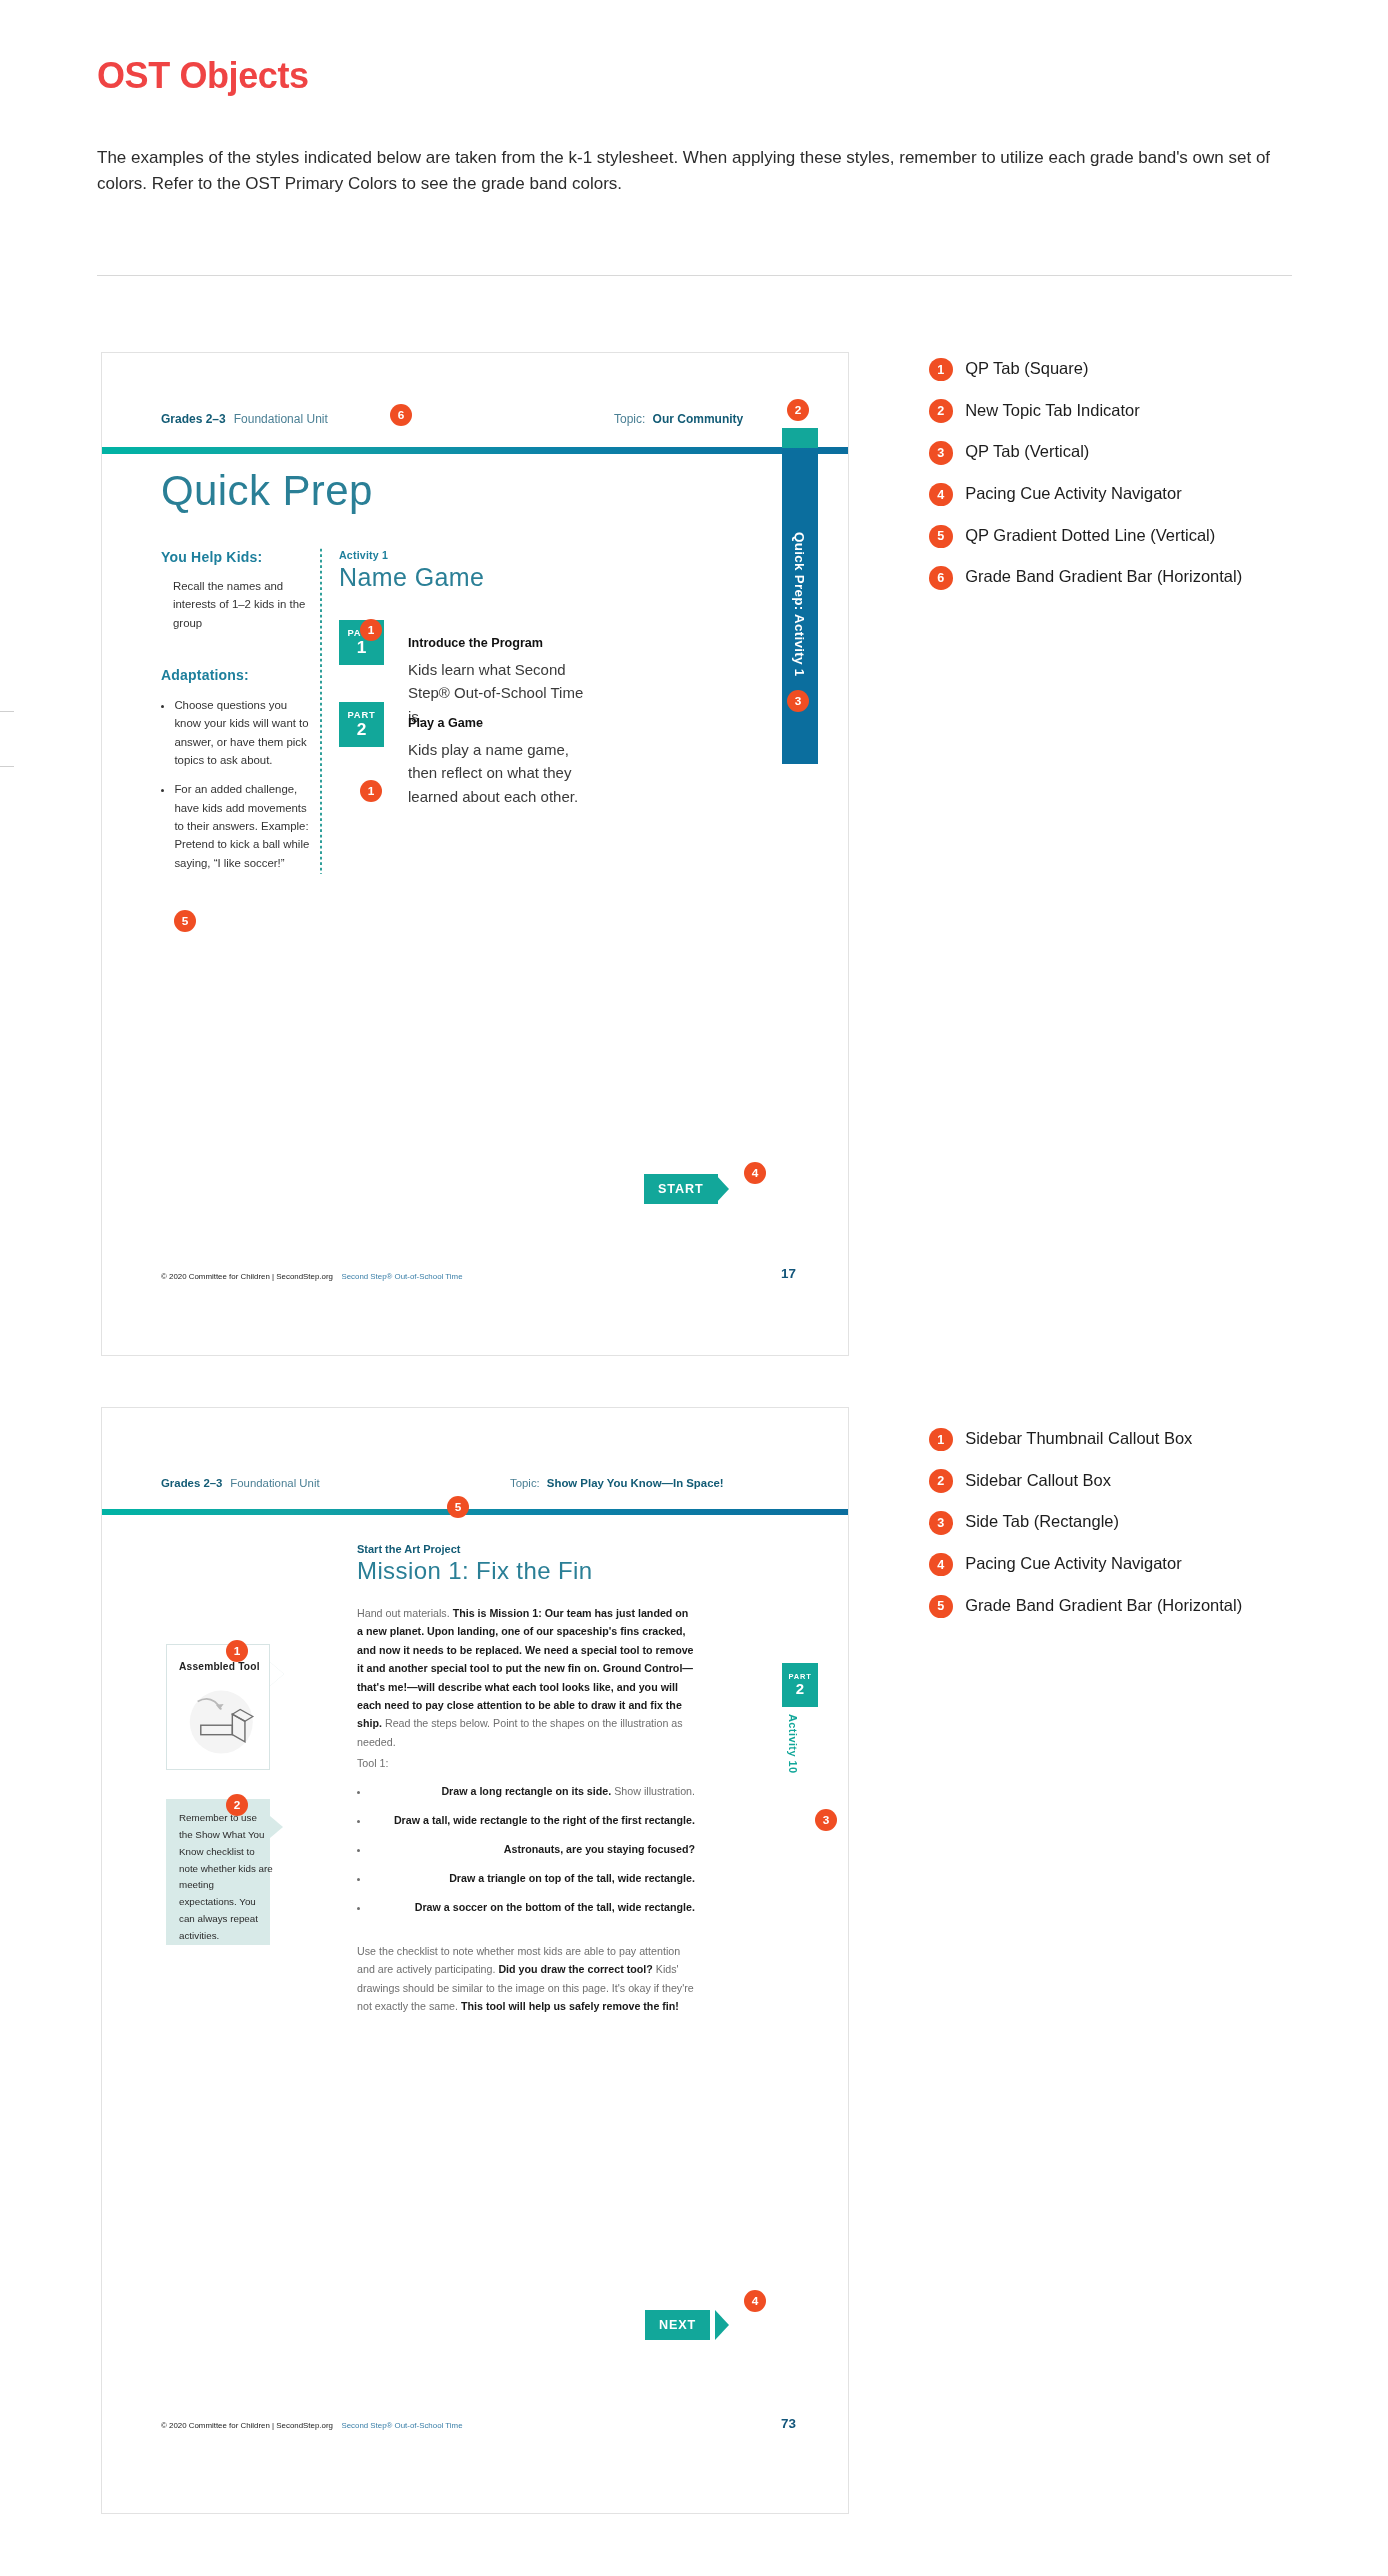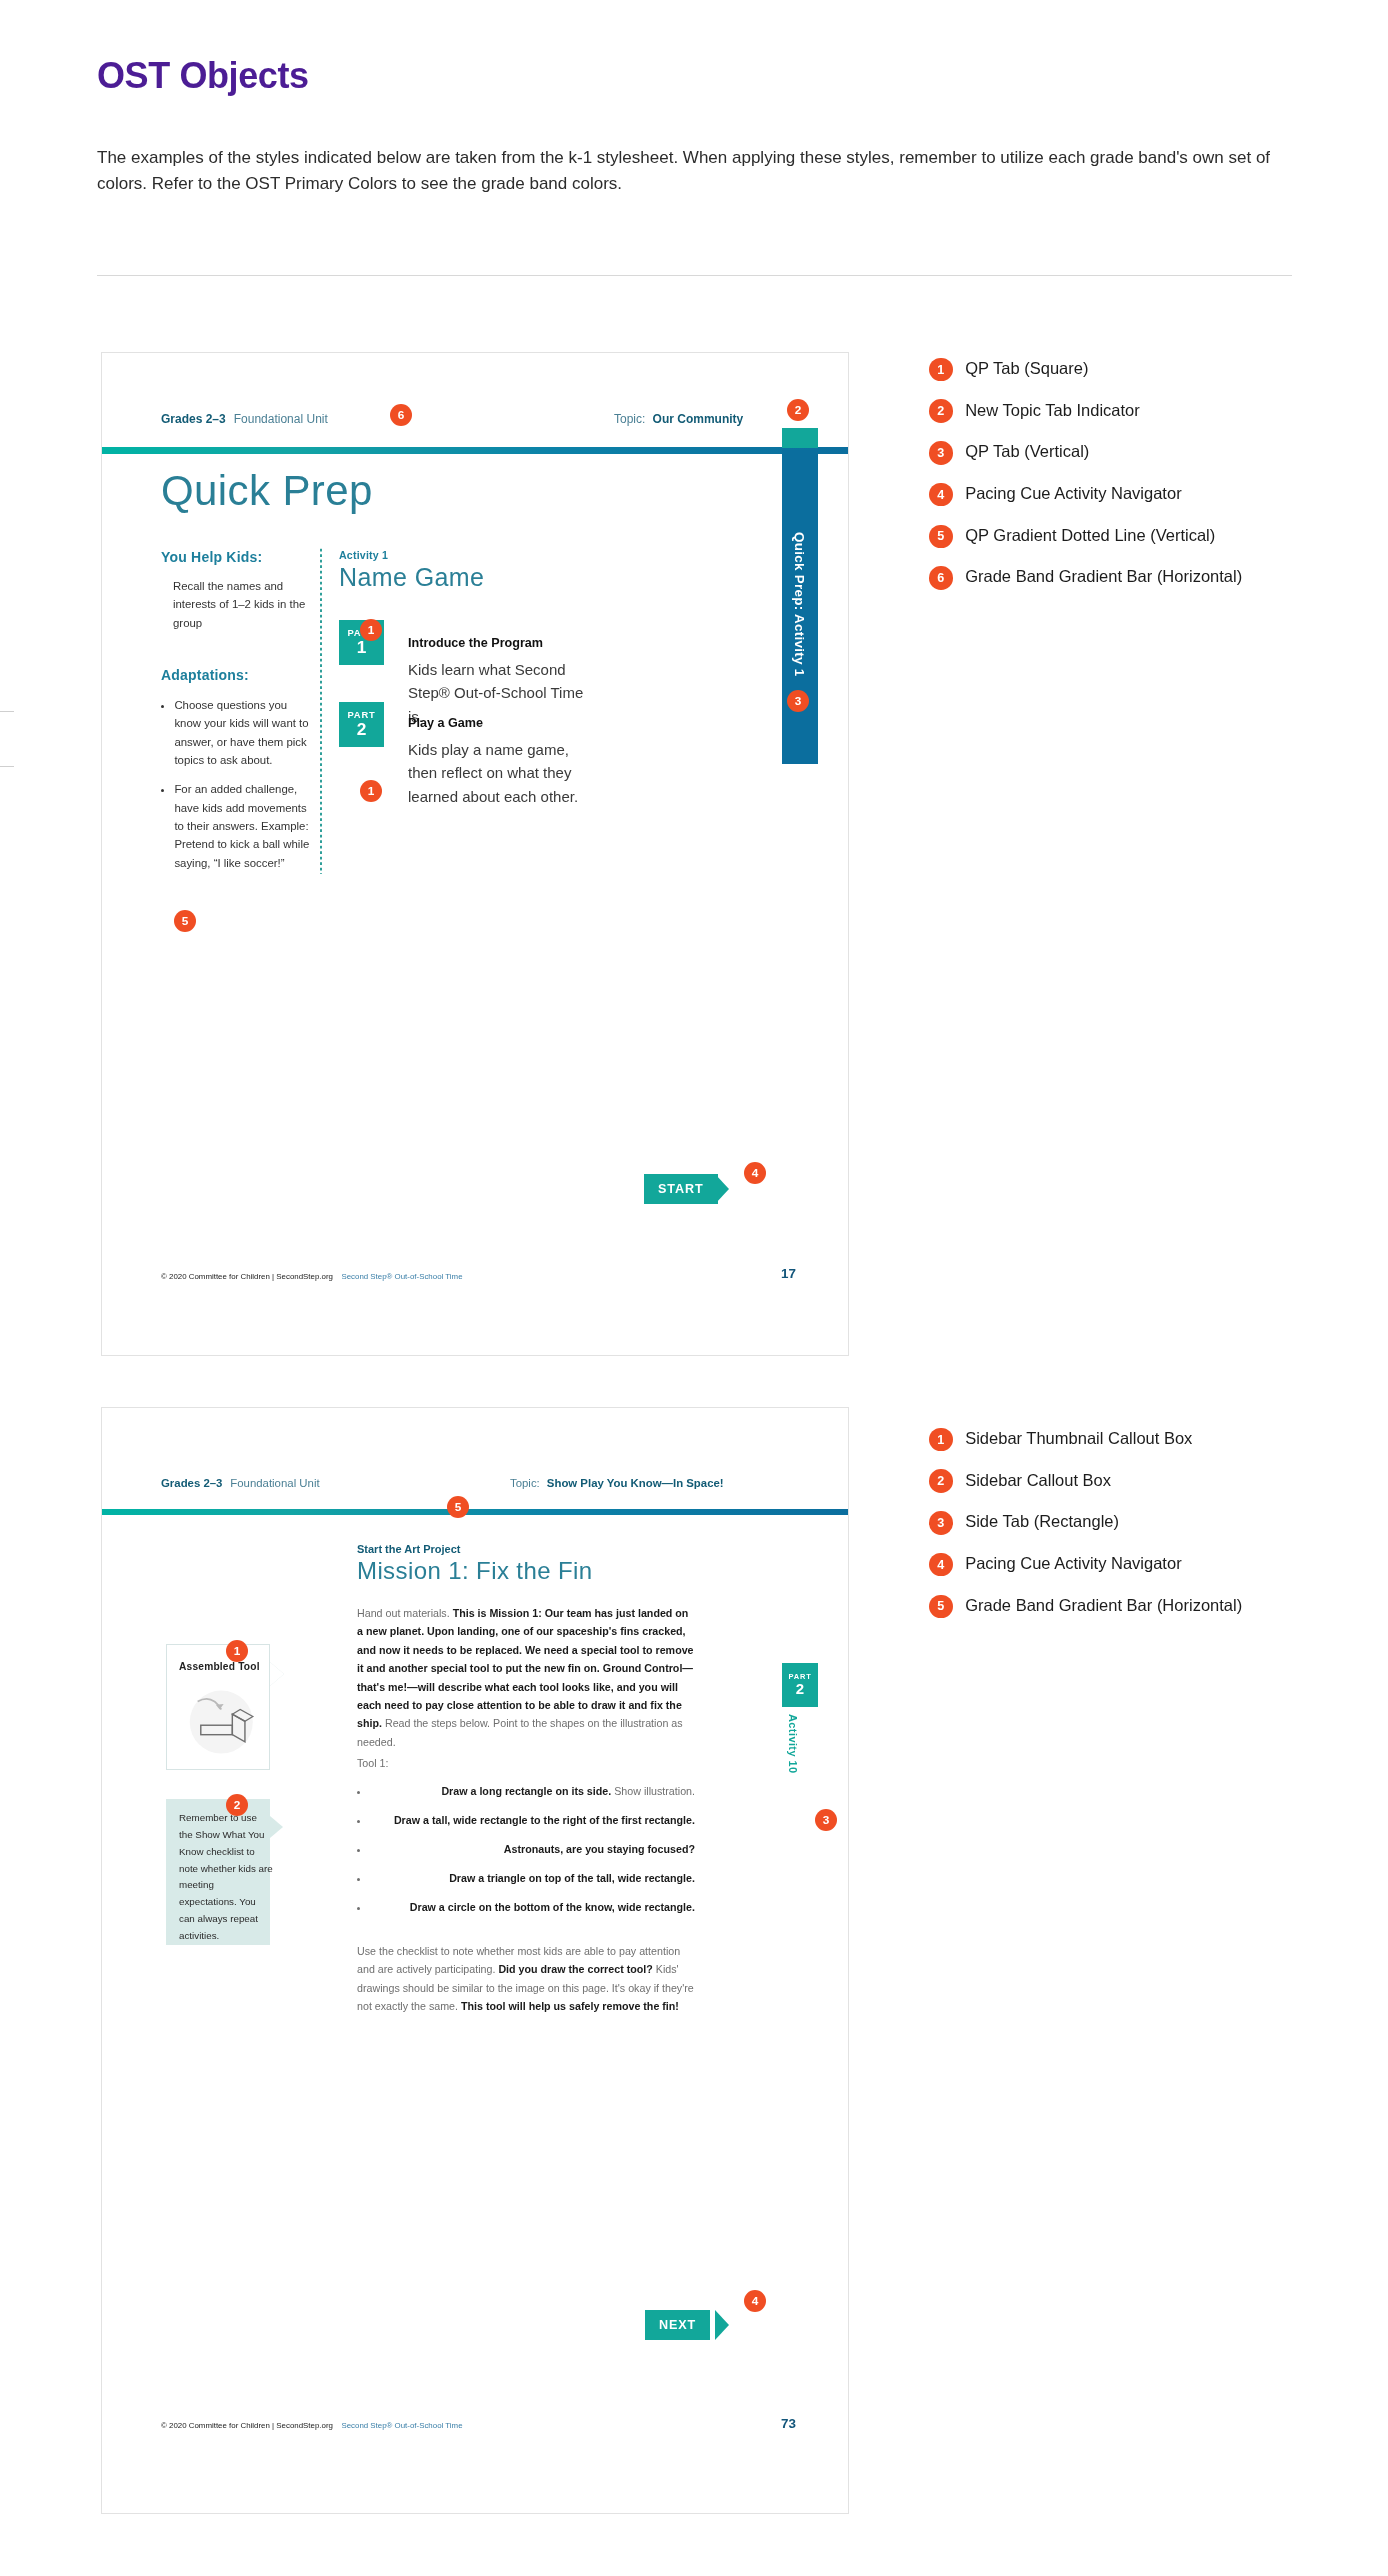--- a/index.html
+++ b/index.html
@@ -10,21 +10,21 @@
     font-family:"Liberation Sans", sans-serif;
     color:#222;
     position:relative;
     overflow:hidden;
   }
 
   
   .page-title {
     position:absolute; left:97px; top:55px;
     font-size:36px; font-weight:bold; letter-spacing:-0.4px;
-    color:#4c1d95;
+    color:#ef4444;
   }
   .intro {
     position:absolute; left:97px; top:145px; width:1178px;
     font-size:17px; line-height:1.5; color:#2c2c2c;
   }
   .hr-main {
     position:absolute; left:97px; top:275px; width:1195px;
     height:0.8px; background:#d8d8d8;
   }
 
@@ -338,21 +338,21 @@
     </div>
 
     <div class="p2-body" style="left:255px; top:346px;">Tool 1:</div>
 
     <div class="p2-bullets" style="left:255px; top:375px;text-align:right;">
       <ul>
         <li><b>Draw a long rectangle on its side. </b><span>Show illustration.</span></li>
         <li><b>Draw a tall, wide rectangle to the right of the first rectangle.</b><span></span></li>
         <li><b>Astronauts, are you staying focused?</b><span></span></li>
         <li><b>Draw a triangle on top of the tall, wide rectangle.</b><span></span></li>
-        <li><b>Draw a circle on the bottom of the know, wide rectangle.</b><span></span></li>
+        <li><b>Draw a soccer on the bottom of the tall, wide rectangle.</b><span></span></li>
       </ul>
     </div>
 
     <div class="p2-body" style="left:255px; top:534px;">
       <span>Use the checklist to note whether most kids are able to pay attention and are actively participating. </span><b>Did you draw the correct tool? </b><span>Kids' drawings should be similar to the image on this page. It's okay if they're not exactly the same. </span><b>This tool will help us safely remove the fin!</b>
     </div>
 
     <div class="thumb-box" style="left:64px; top:236px; width:104px; height:126px;"></div>
     <div class="thumb-tail" style="left:168px; top:254px;"></div>
     <div class="thumb-title" style="left:77px; top:253px;">Assembled Tool</div>

